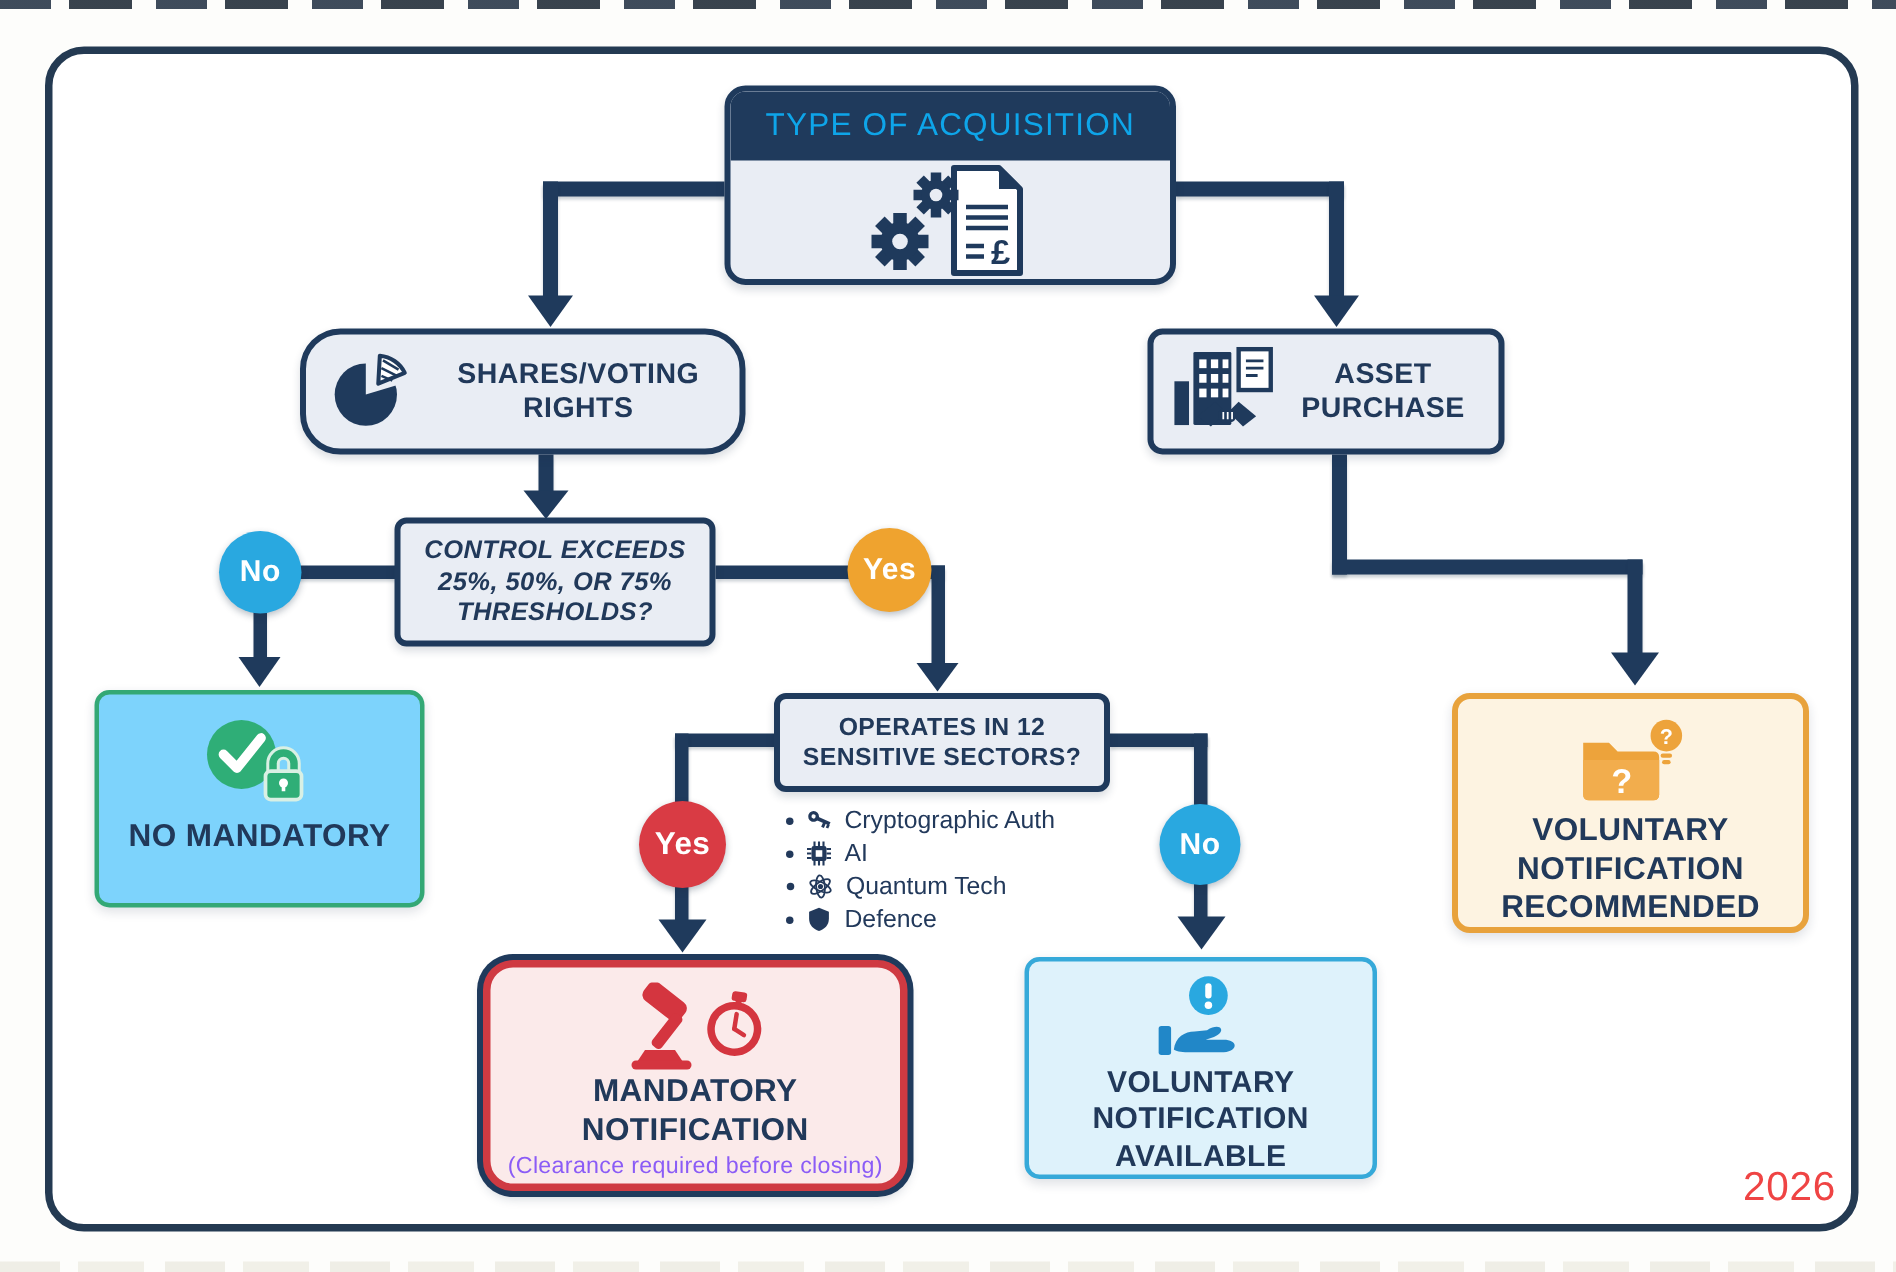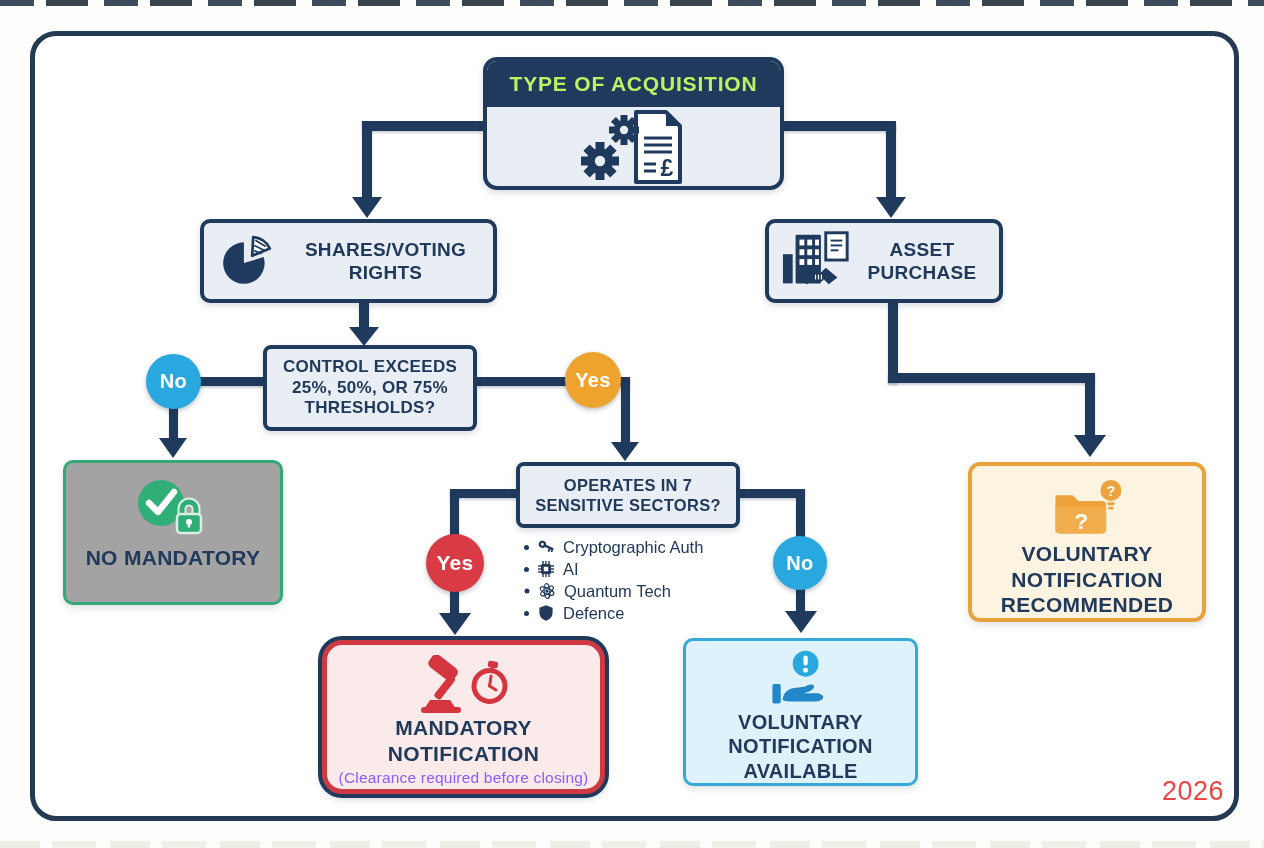--- a/index.html
+++ b/index.html
@@ -32,39 +32,39 @@
   .tline{display:block;}
   
   .badge{position:absolute;border-radius:50%;display:flex;align-items:center;justify-content:center;
     color:#fff;font-weight:bold;z-index:3;box-shadow:0 2px 5px rgba(25,45,70,.3);letter-spacing:.3px;}
   .badge-blue{background:#29a8e0;}
   .badge-orange{background:#efa32f;}
   .badge-red{background:#d93b44;}
   
   .root-node{left:483px;top:57px;width:301px;height:133px;flex-direction:column;padding:0;
     border-radius:14px;overflow:hidden;justify-content:flex-start;}
-  .root-header{width:100%;height:46px;background:#1f3a5c;color:#bef264;display:flex;align-items:center;justify-content:center;
-    font-weight:bold;font-size:21px;letter-spacing:.8px;}
+  .root-header{width:100%;height:46px;background:#1f3a5c;color:#0ea5e9;display:flex;align-items:center;justify-content:center;
+    font-weight:normal;font-size:21px;letter-spacing:.8px;}
   .root-body{flex:1;width:100%;display:flex;align-items:center;justify-content:center;}
-  .shares-node{left:200px;top:219px;width:297px;height:84px;gap:14px;padding-left:16px;justify-content:flex-start;}
+  .shares-node{left:200px;top:219px;width:297px;height:84px;gap:14px;padding-left:16px;justify-content:flex-start;border-radius:27px;}
   .shares-node .title{font-size:19px;flex:1;padding-right:10px;}
   .asset-node{left:765px;top:219px;width:238px;height:84px;padding-left:12px;justify-content:flex-start;}
   .asset-node .title{font-size:19px;flex:1;padding-right:8px;}
-  .control-node{left:263px;top:345px;width:214px;height:86px;border-radius:8px;}
+  .control-node{left:263px;top:345px;width:214px;height:86px;border-radius:8px;font-style:italic;}
   .control-node .title{font-size:17px;}
   .sectors-node{left:516px;top:462px;width:224px;height:66px;border-radius:8px;}
   .sectors-node .title{font-size:16.5px;}
   .sector-list{position:absolute;left:524px;top:536px;width:232px;z-index:2;}
   .sector-row{display:flex;align-items:center;gap:8px;height:22px;}
   .sector-dot{width:5px;height:5px;border-radius:50%;background:#22395b;flex:0 0 auto;}
   .sector-label{font-size:16.5px;color:#22395b;}
   
   .outcome{position:absolute;box-sizing:border-box;display:flex;flex-direction:column;align-items:center;z-index:2;
     box-shadow:0 3px 7px rgba(25,45,70,.14);}
-  .green-node{left:63px;top:460px;width:220px;height:145px;background:#a3a3a3;border:3px solid #33a875;border-radius:10px;padding-top:14px;}
+  .green-node{left:63px;top:460px;width:220px;height:145px;background:#7dd3fc;border:3px solid #33a875;border-radius:10px;padding-top:14px;}
   .green-node .title{font-size:21px;margin-top:6px;}
   .mandatory-node{left:322px;top:640px;width:283px;height:154px;background:#fbeaea;border:5px solid #cf3a42;
     border-radius:20px;box-shadow:0 0 0 4px #1f3a5c, 0 4px 8px rgba(25,45,70,.25);padding-top:10px;}
   .mandatory-node .title{font-size:21px;}
   .mandatory-note{font-size:15.5px;color:#8b5cf6;margin-top:3px;letter-spacing:.2px;}
   .volavail-node{left:683px;top:638px;width:235px;height:148px;background:#def2fb;border:3px solid #36a9d9;border-radius:10px;padding-top:8px;}
   .volavail-node .title{font-size:20px;}
   .volrec-node{left:968px;top:462px;width:238px;height:160px;background:#fdf3e1;border:4px solid #e8a23c;border-radius:12px;padding-top:12px;}
   .volrec-node .title{font-size:21px;margin-top:2px;}
   .year{position:absolute;left:1150px;top:776px;width:74px;text-align:right;font-size:27px;color:#ef4444;z-index:2;letter-spacing:.5px;}
@@ -222,21 +222,21 @@
           <rect x="10.8" y="21" width="2.4" height="5.5" fill="#ffffff"></rect>
       </g>
     </svg>
     <div class="title">
       <span class="tline">NO MANDATORY</span>
     </div>
   </div>
 
   <div class="node sectors-node">
     <div class="title">
-      <span class="tline">OPERATES IN 7</span>
+      <span class="tline">OPERATES IN 12</span>
       <span class="tline">SENSITIVE SECTORS?</span>
     </div>
   </div>
 
   <div class="sector-list">
     <div class="sector-row">
       <span class="sector-dot"></span>
       <svg width="18" height="18" viewBox="0 0 18 18">
         <g transform="rotate(24 9 9)" fill="#22395b">
           <circle cx="4.6" cy="8" r="3.6"></circle>

